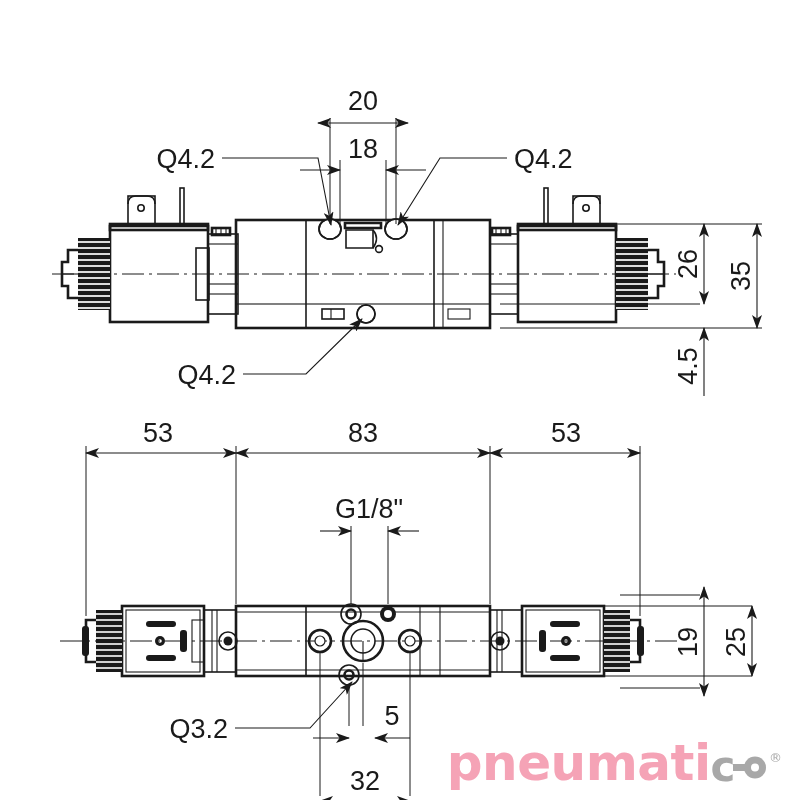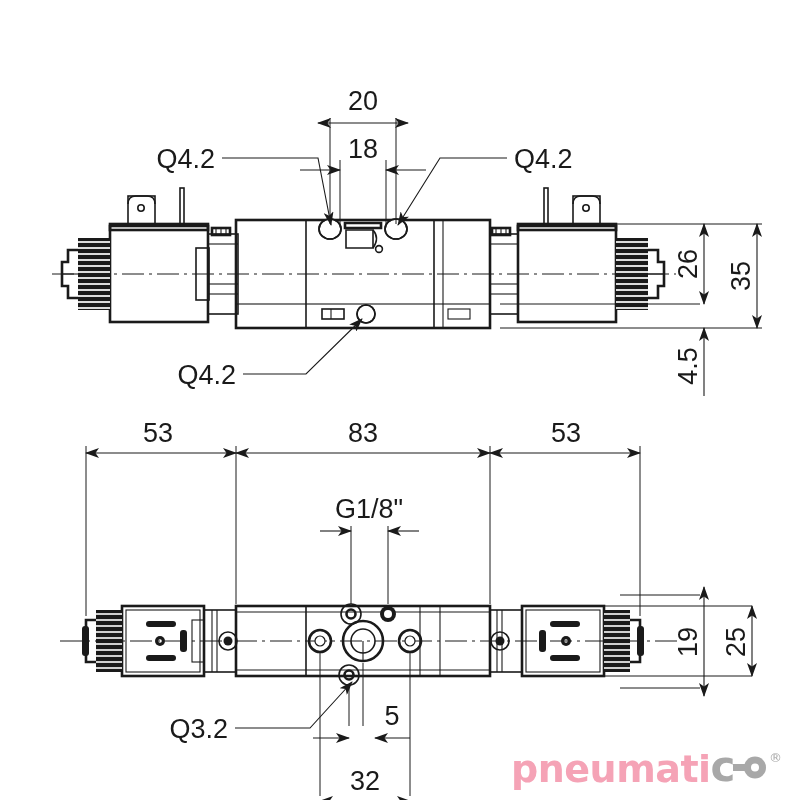--- a/index.html
+++ b/index.html
@@ -41,21 +41,21 @@
     right: 18px;
     bottom: 12px;
     display: flex;
     align-items: flex-end;
     line-height: 1;
     user-select: none;
   }
   .logo-main {
     font-family: "DejaVu Sans", sans-serif;
     font-weight: bold;
-    font-size: 38px;
+    font-size: 50px;
     color: #f5a3b6;
     letter-spacing: -0.5px;
   }
   .logo-c {
     font-family: "DejaVu Sans", sans-serif;
     font-weight: bold;
     font-size: 42px;
     color: #a8a8a8;
     letter-spacing: -0.5px;
   }

